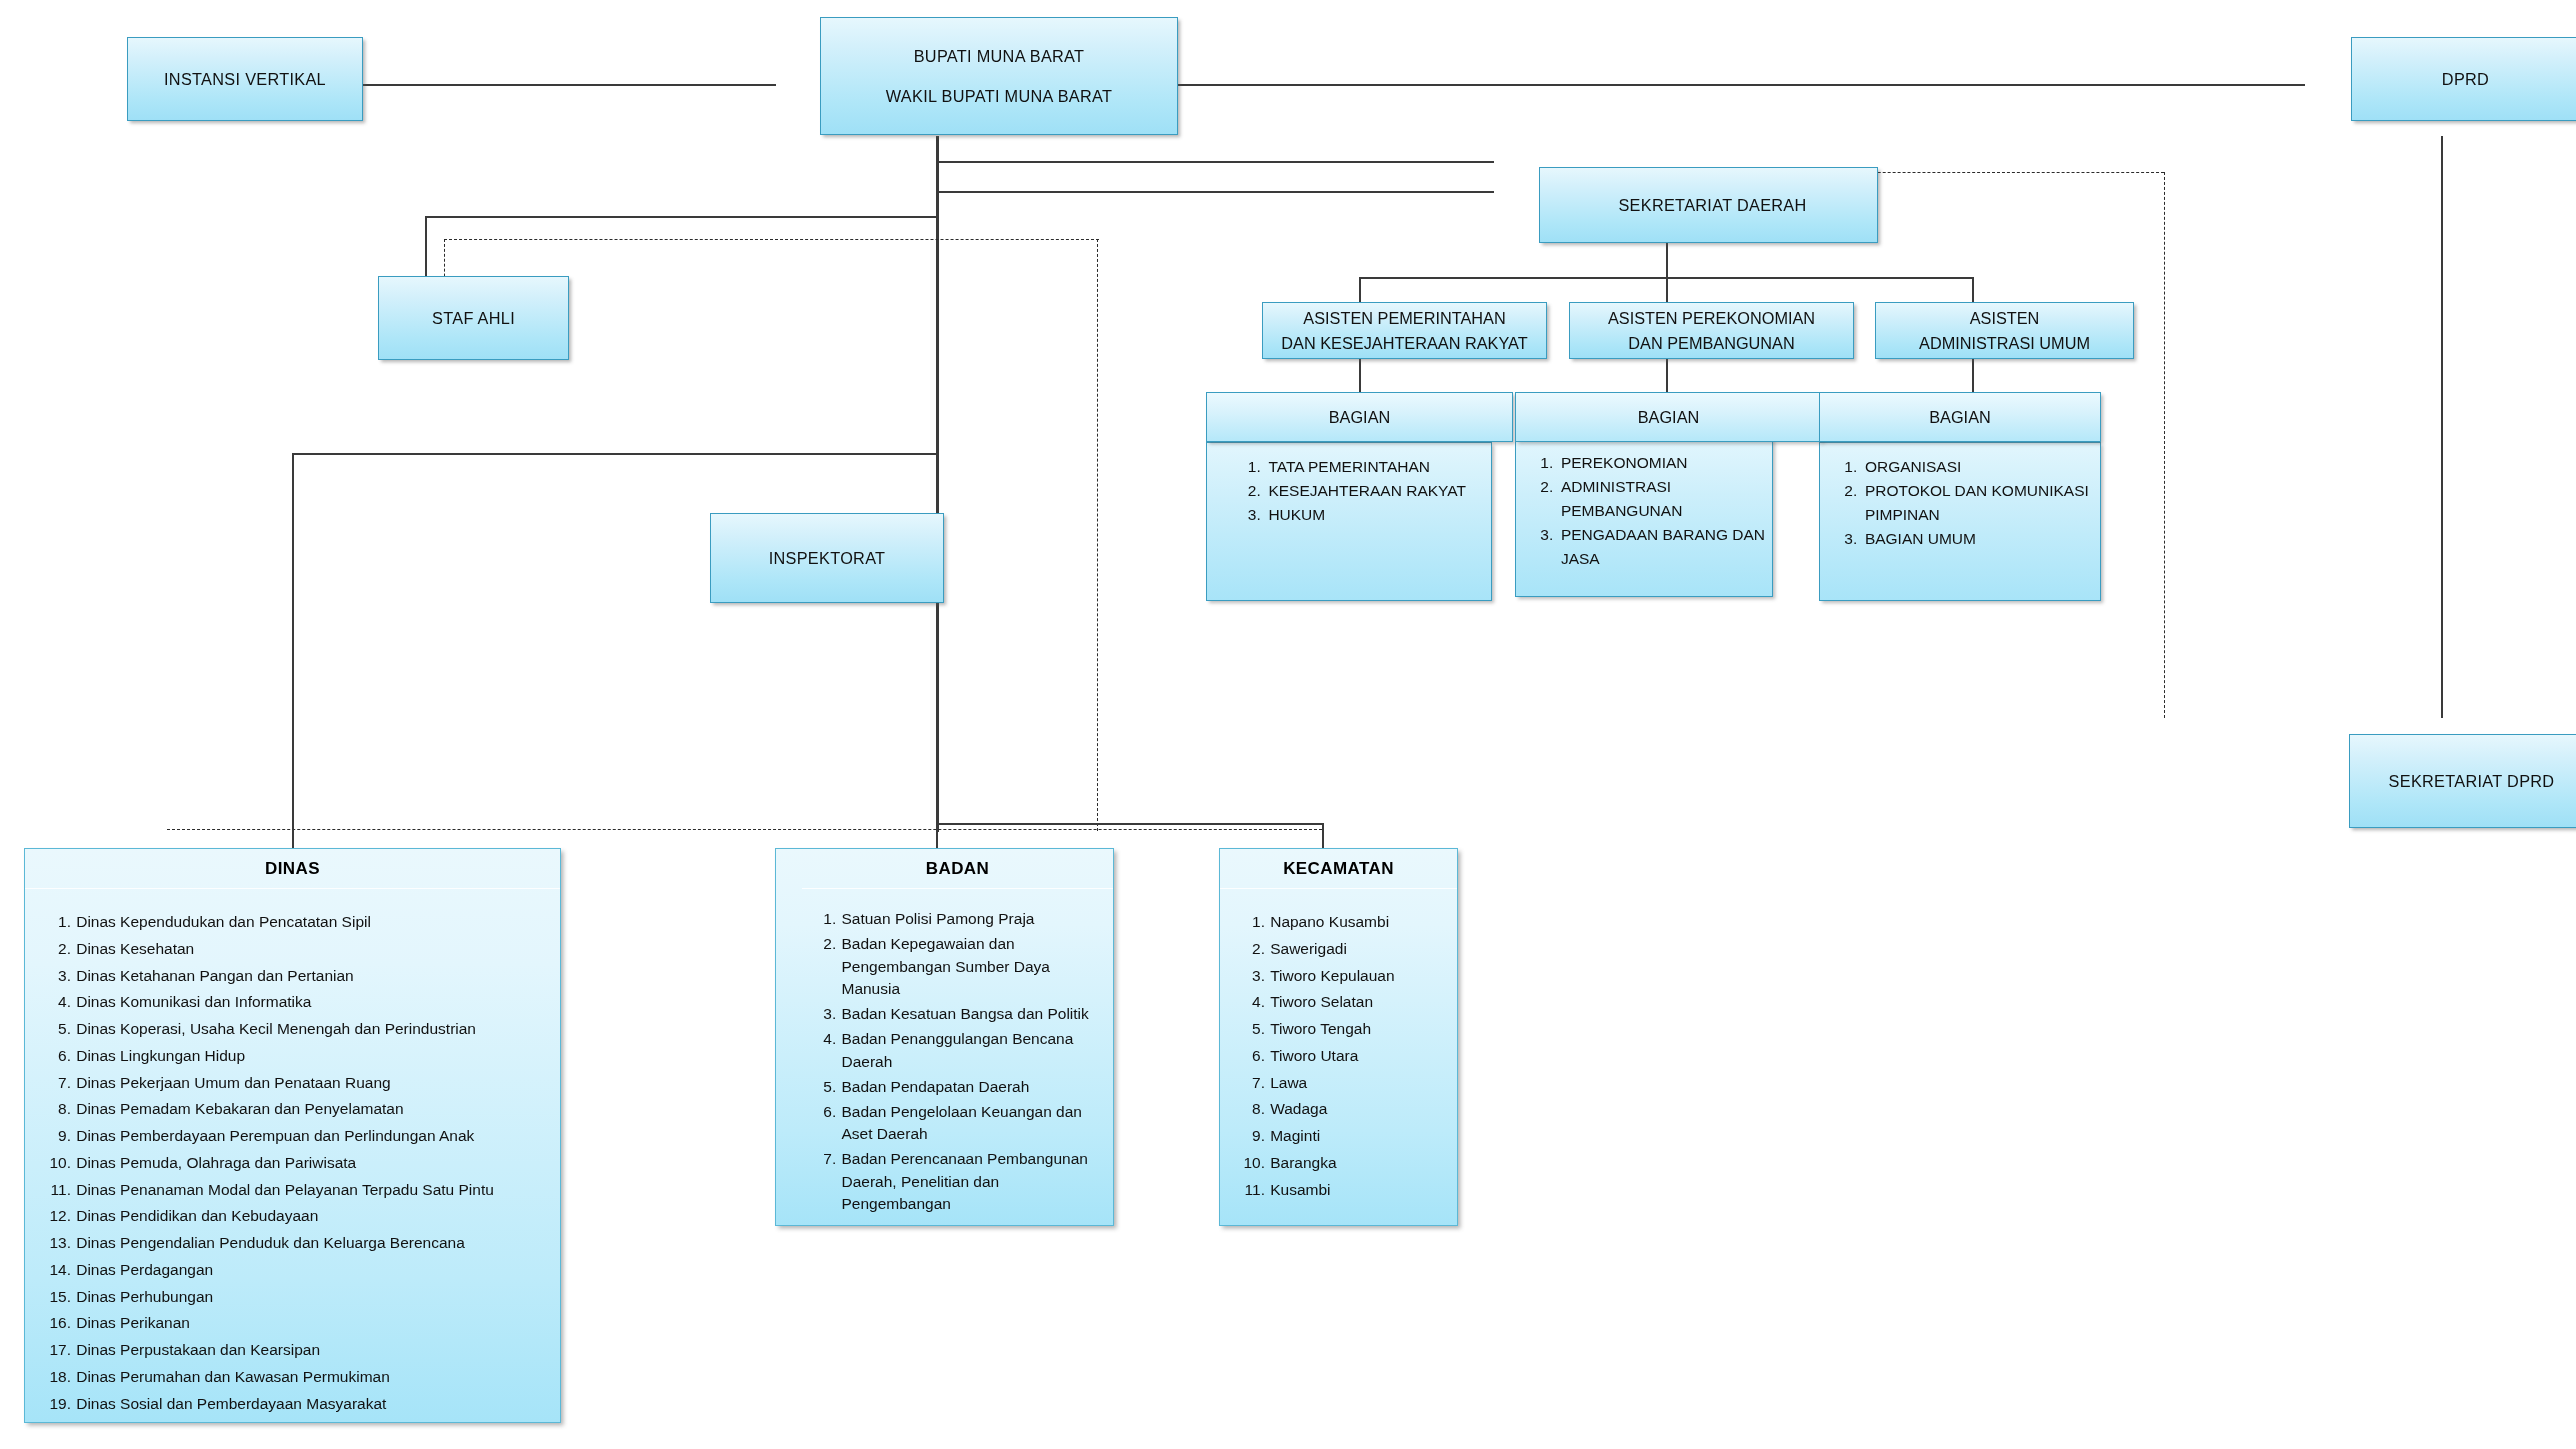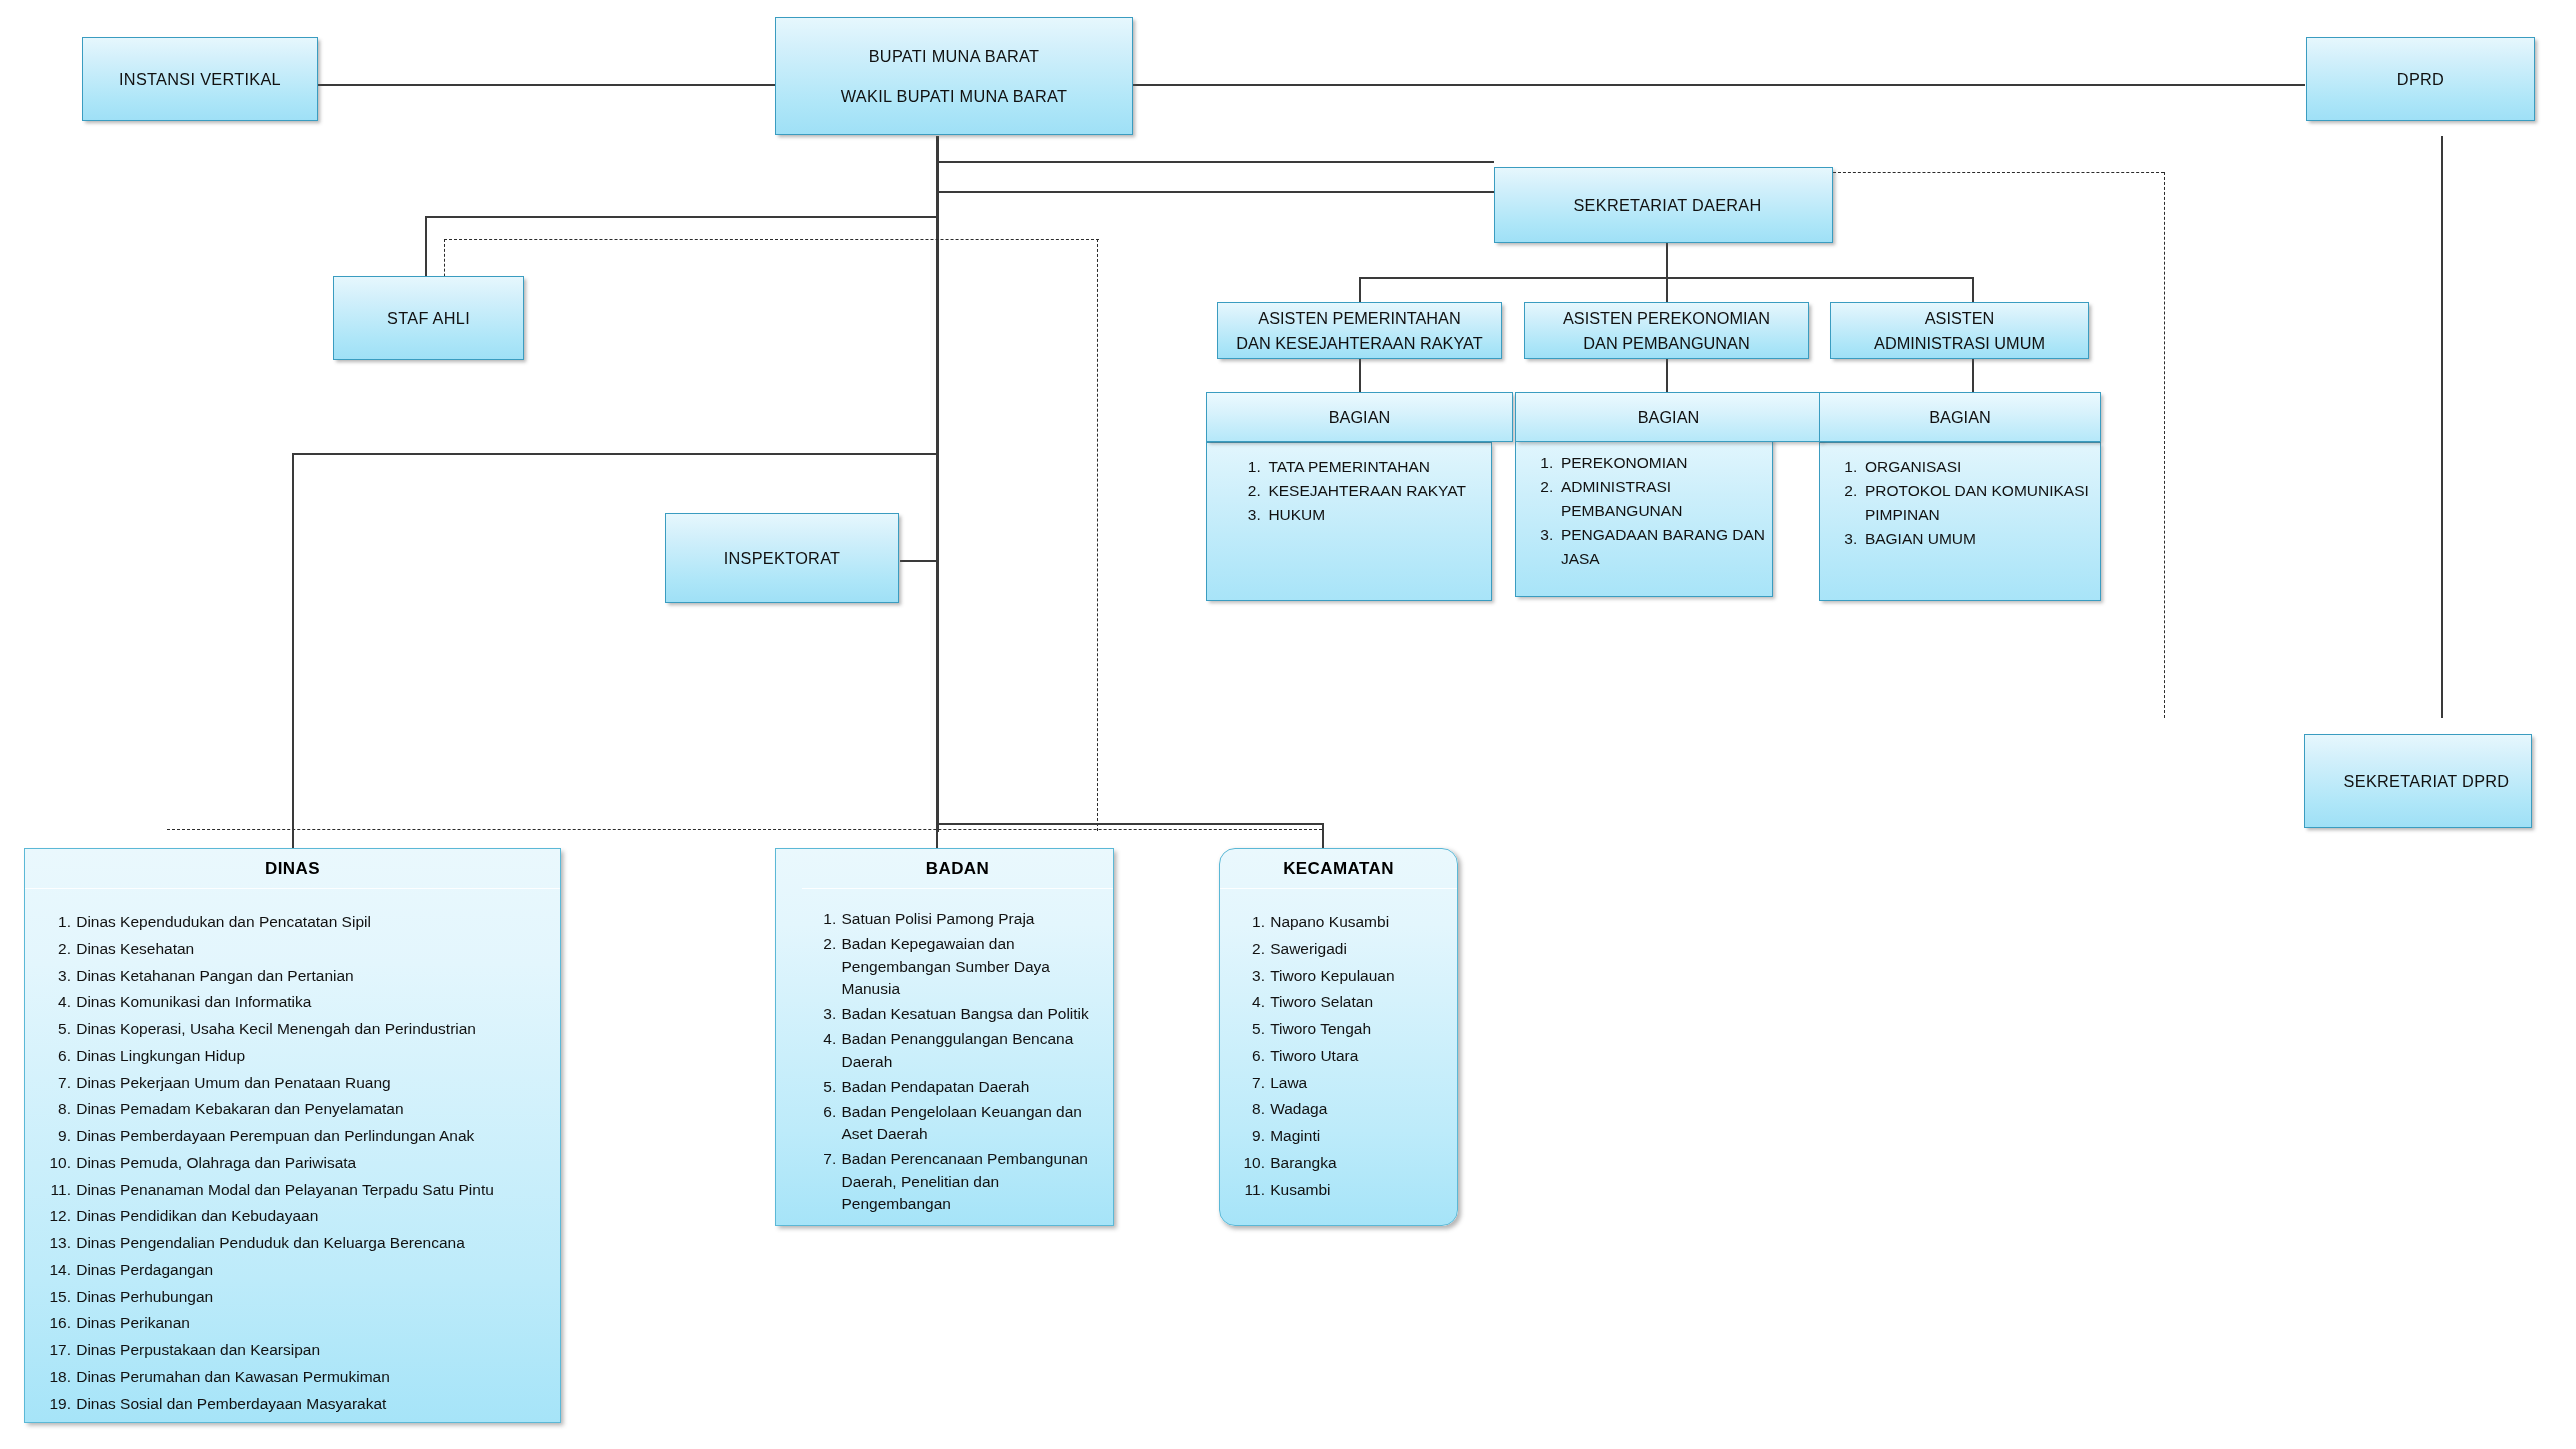--- a/index.html
+++ b/index.html
@@ -19,20 +19,21 @@
     position:absolute;
     box-sizing:border-box;
     border:1.3px solid #3a9cc0;
     background:linear-gradient(to bottom,#e6f7fd 0%,#d3f0fb 25%,#aee6f8 75%,#9fe0f6 100%);
     box-shadow:2.6px 2.6px 3.4px rgba(90,90,90,.45);
     display:flex;
     align-items:center;
     justify-content:center;
     text-align:center;
     color:#111;
+    margin-left:45px;
   }
   .box .lines{width:100%;padding:0 5.2px;box-sizing:border-box;}
   .box .lines div{line-height:1.5;}
 
   
   .node{font-size:16.3px;letter-spacing:0.3px;}
   .node.two{line-height:1.55;}
 
   
   .node.alt{font-family:"Liberation Sans",sans-serif;font-size:16.3px;}
@@ -349,21 +350,21 @@
             <span class="txt">Badan Pengelolaan Keuangan dan Aset Daerah</span>
           </li>
           <li>
             <span class="num">7.</span>
             <span class="txt">Badan Perencanaan Pembangunan Daerah, Penelitian dan Pengembangan</span>
           </li>
         </ol>
       </div>
   </div>
 
-  <div class="panel" id="panel-kecamatan" style="left:1219px;top:848px;width:239px;height:378px;border-radius:16px;">
+  <div class="panel" id="panel-kecamatan" style="left:1219px;top:848px;width:239px;height:378px;">
     <div class="hd">KECAMATAN</div>
     <div class="bd">
         <ol>
           <li>
             <span class="num">1.</span>
             <span class="txt">Napano Kusambi</span>
           </li>
           <li>
             <span class="num">2.</span>
             <span class="txt">Sawerigadi</span>

